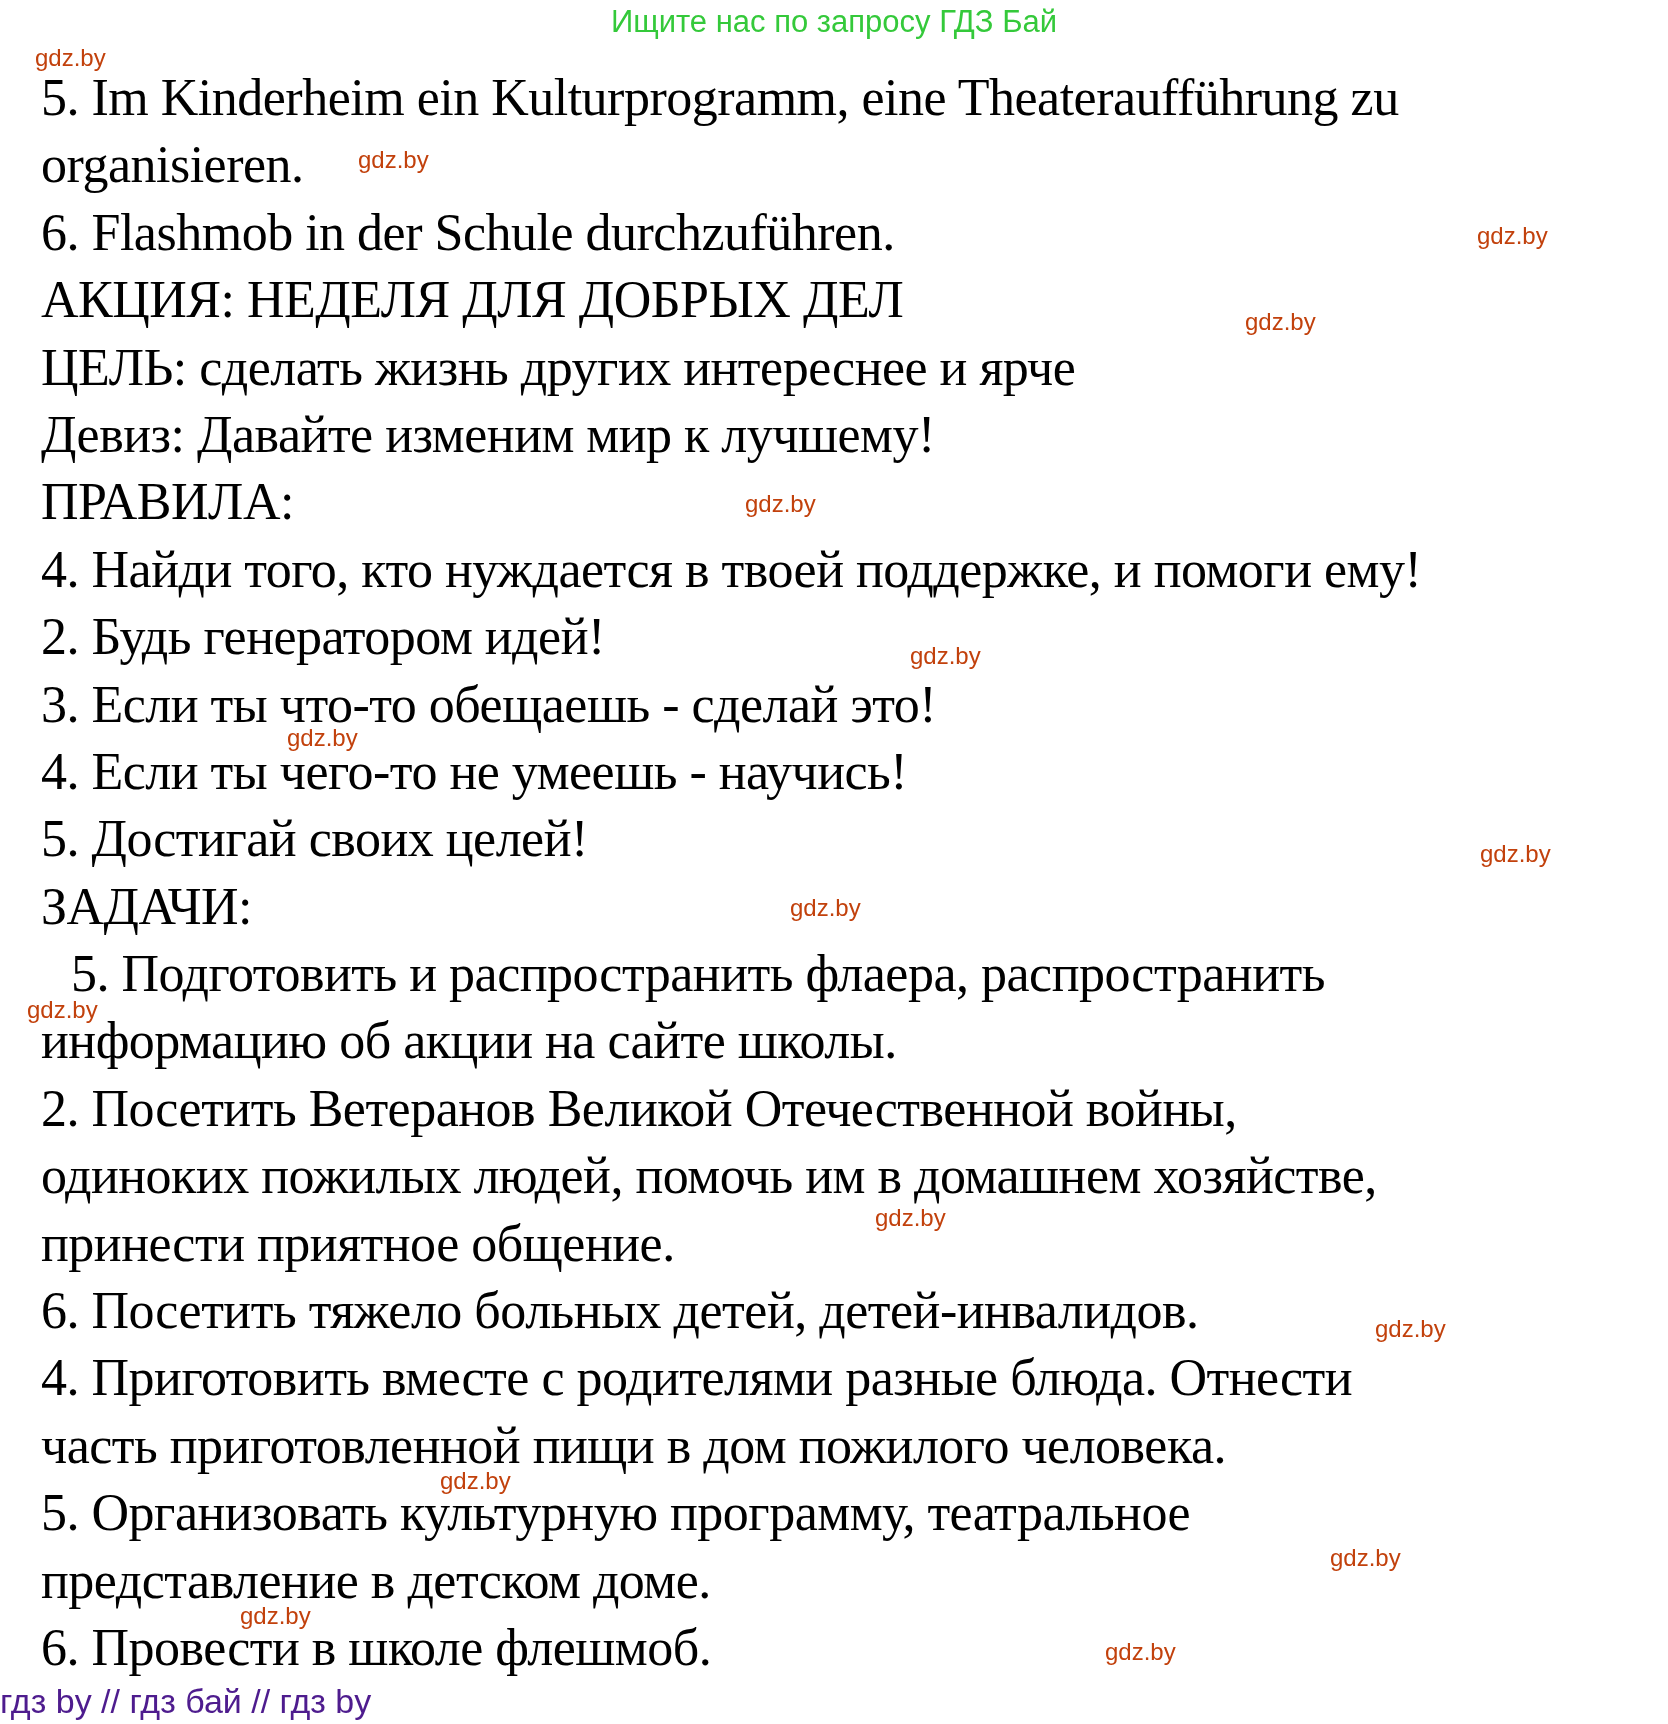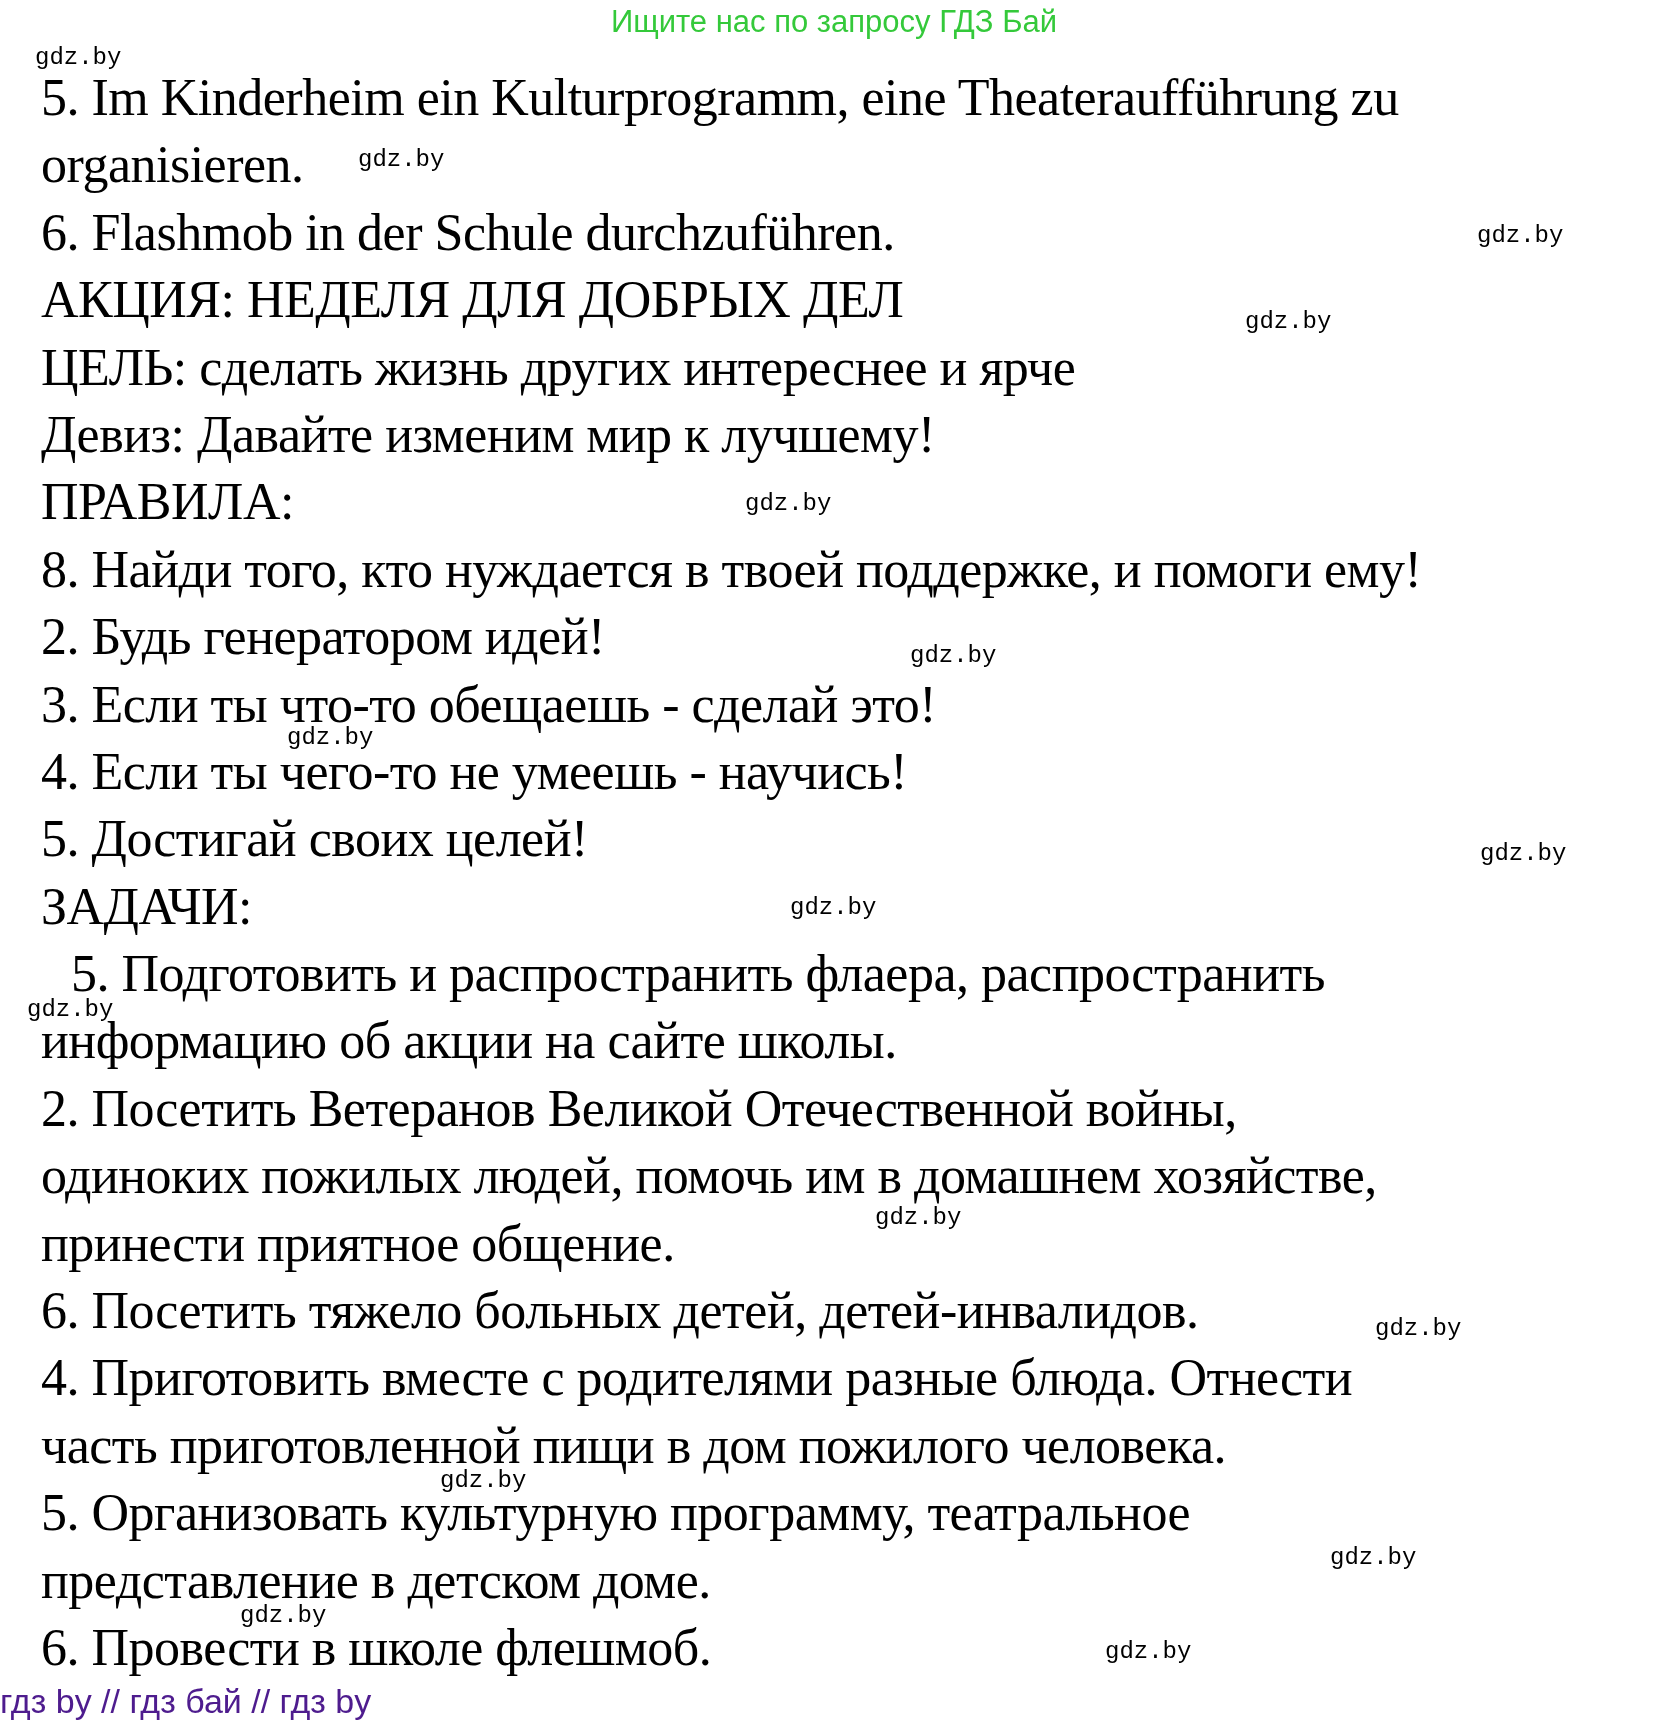--- a/index.html
+++ b/index.html
@@ -31,24 +31,24 @@
     letter-spacing: -0.5px;
     color: #000000;
   }
   .line {
     height: 67.4px;
     white-space: nowrap;
   }
   .line.indent { padding-left: 30px; }
   .wm {
     position: absolute;
-    font-family: Liberation Mono, monospace;
+    font-family: Liberation Sans, sans-serif;
     font-size: 24px;
     line-height: 24px;
-    color: #000000;
+    color: #c2410c;
     white-space: nowrap;
   }
   .footer-links {
     position: absolute;
     top: 1682px; left: 0;
     width: 100%;
     text-align: left;
     font-family: "Liberation Sans", sans-serif;
     font-size: 34px;
     color: #4e1c8e;
@@ -63,21 +63,21 @@
   <div class="promo-header">Ищите нас по запросу ГДЗ Бай</div>
 
   <main class="doc">
     <div class="line">5. Im Kinderheim ein Kulturprogramm, eine Theateraufführung zu</div>
     <div class="line">organisieren.</div>
     <div class="line">6. Flashmob in der Schule durchzuführen.</div>
     <div class="line">АКЦИЯ: НЕДЕЛЯ ДЛЯ ДОБРЫХ ДЕЛ</div>
     <div class="line">ЦЕЛЬ: сделать жизнь других интереснее и ярче</div>
     <div class="line">Девиз: Давайте изменим мир к лучшему!</div>
     <div class="line">ПРАВИЛА:</div>
-    <div class="line">8. Найди того, кто нуждается в твоей поддержке, и помоги ему!</div>
+    <div class="line">4. Найди того, кто нуждается в твоей поддержке, и помоги ему!</div>
     <div class="line">2. Будь генератором идей!</div>
     <div class="line">3. Если ты что-то обещаешь - сделай это!</div>
     <div class="line">4. Если ты чего-то не умеешь - научись!</div>
     <div class="line">5. Достигай своих целей!</div>
     <div class="line">ЗАДАЧИ:</div>
     <div class="line indent">5. Подготовить и распространить флаера, распространить</div>
     <div class="line">информацию об акции на сайте школы.</div>
     <div class="line">2. Посетить Ветеранов Великой Отечественной войны,</div>
     <div class="line">одиноких пожилых людей, помочь им в домашнем хозяйстве,</div>
     <div class="line">принести приятное общение.</div>

